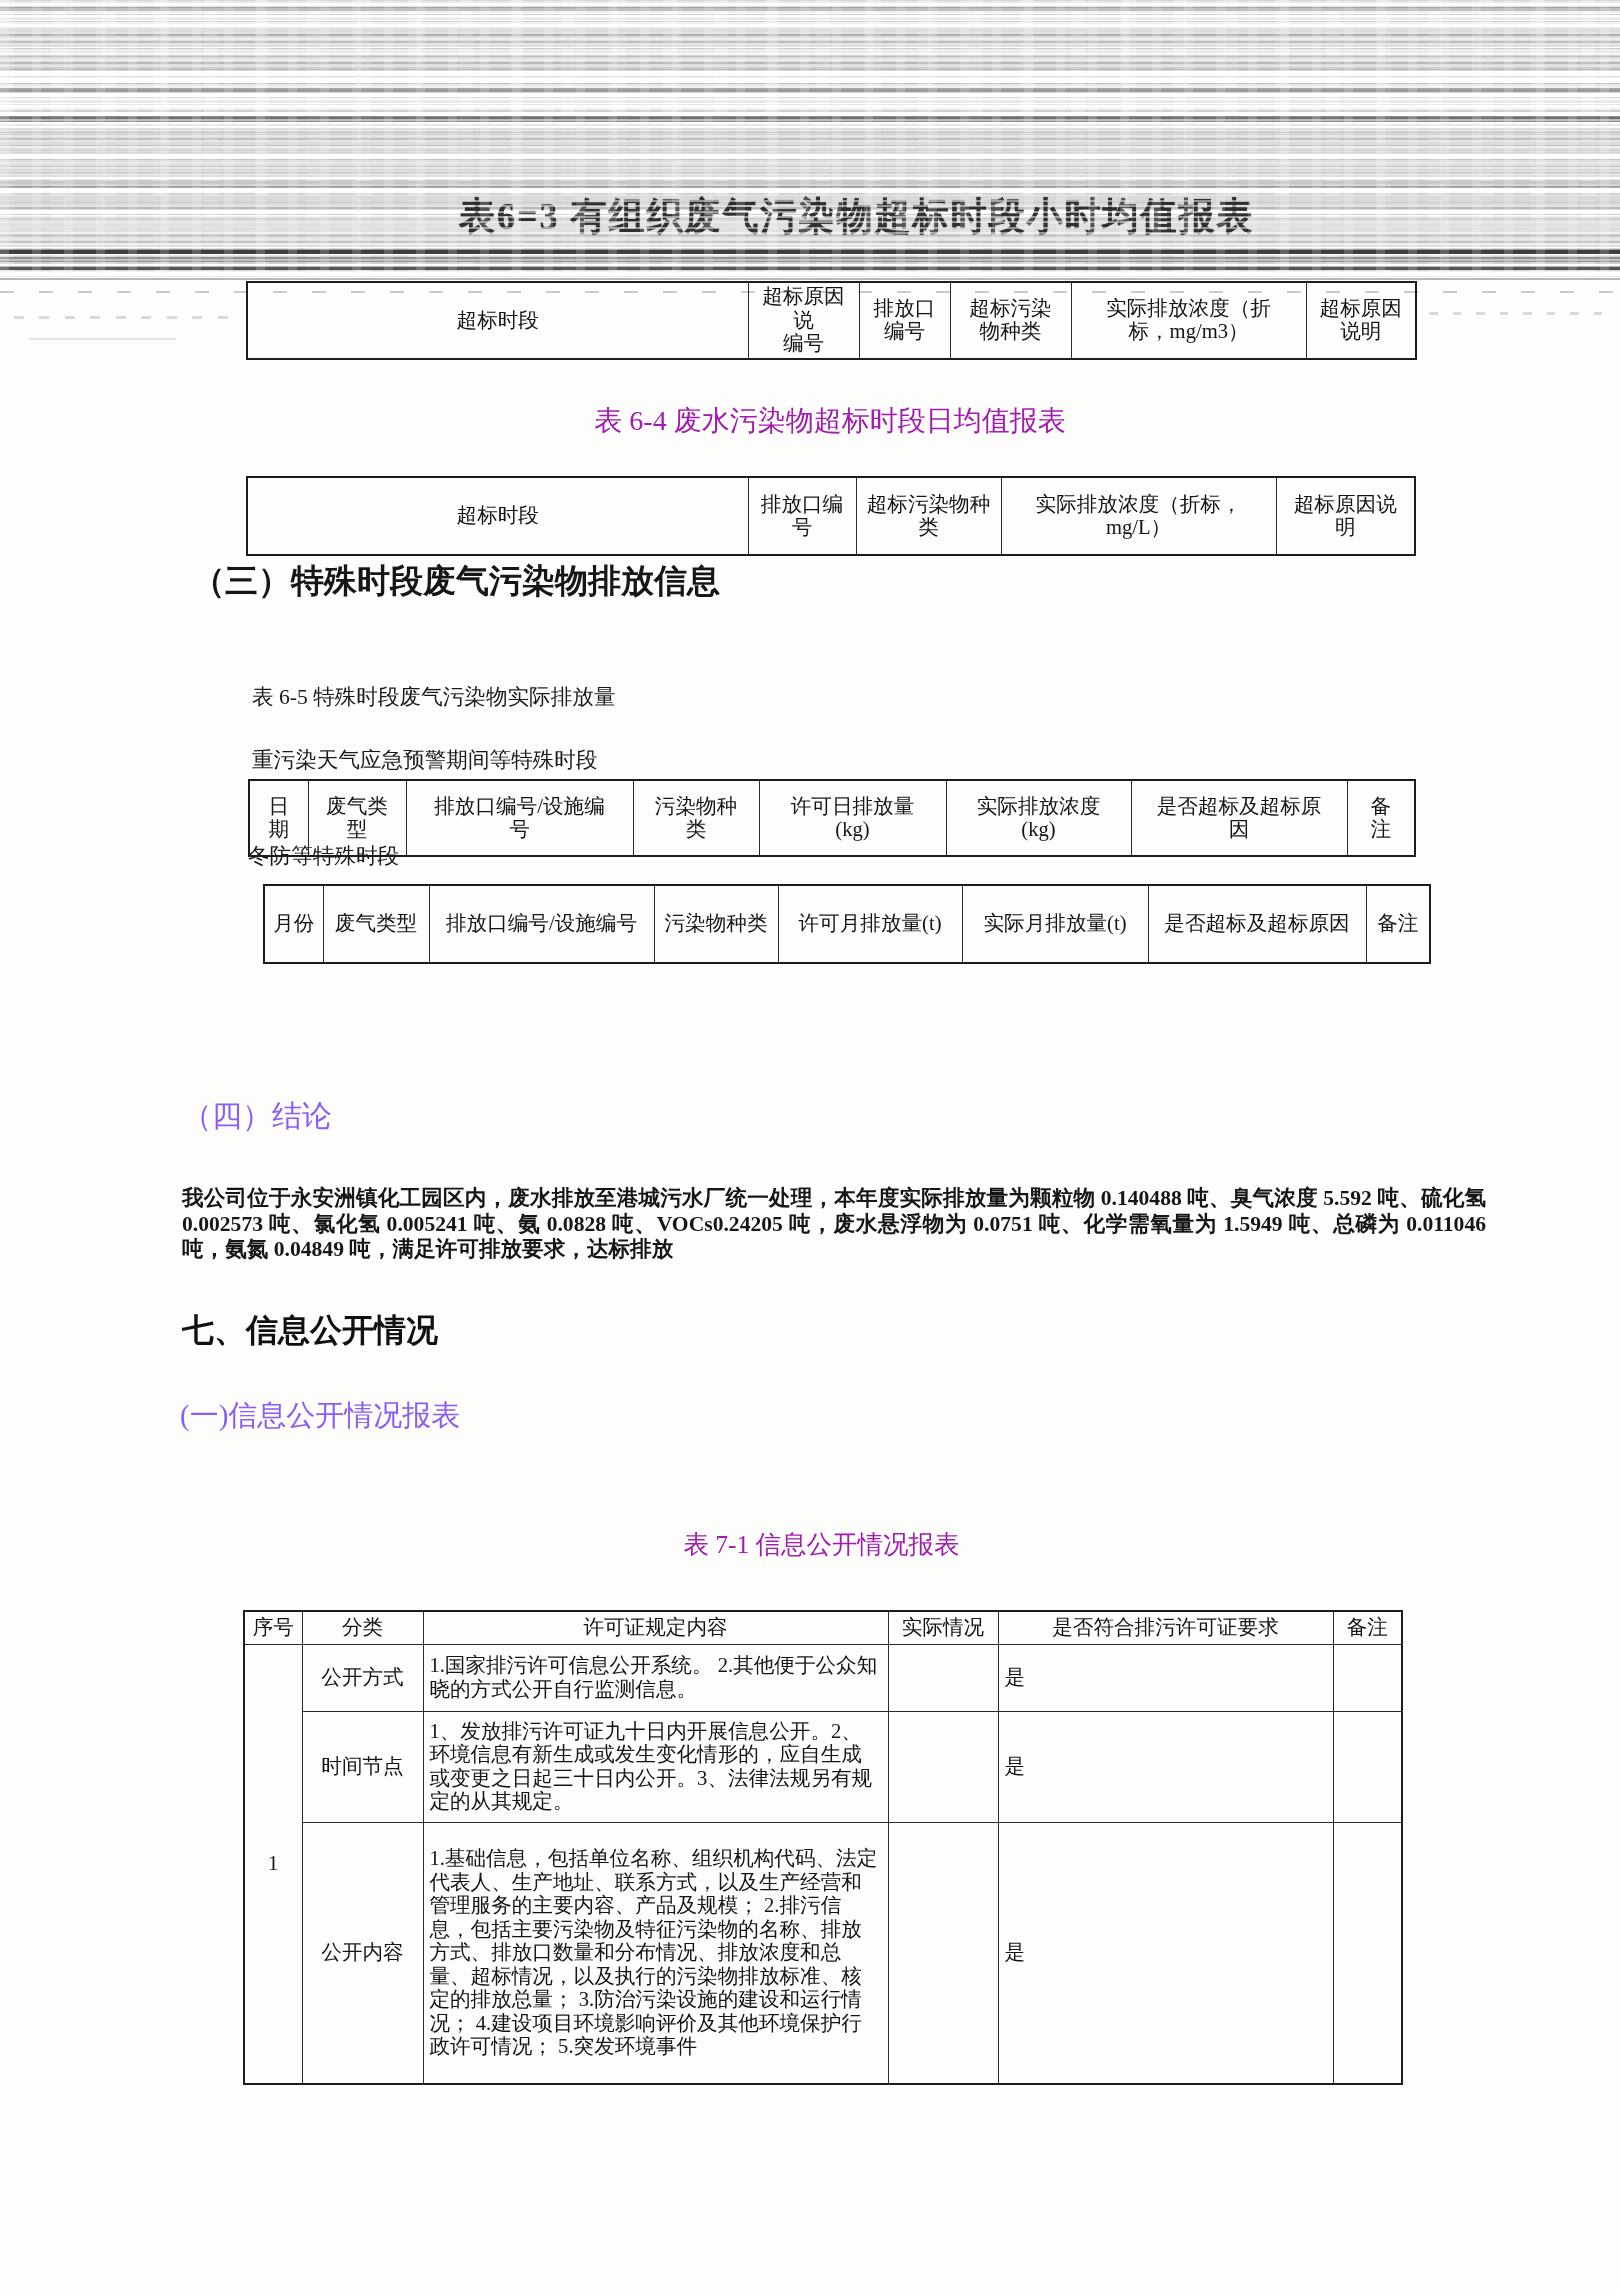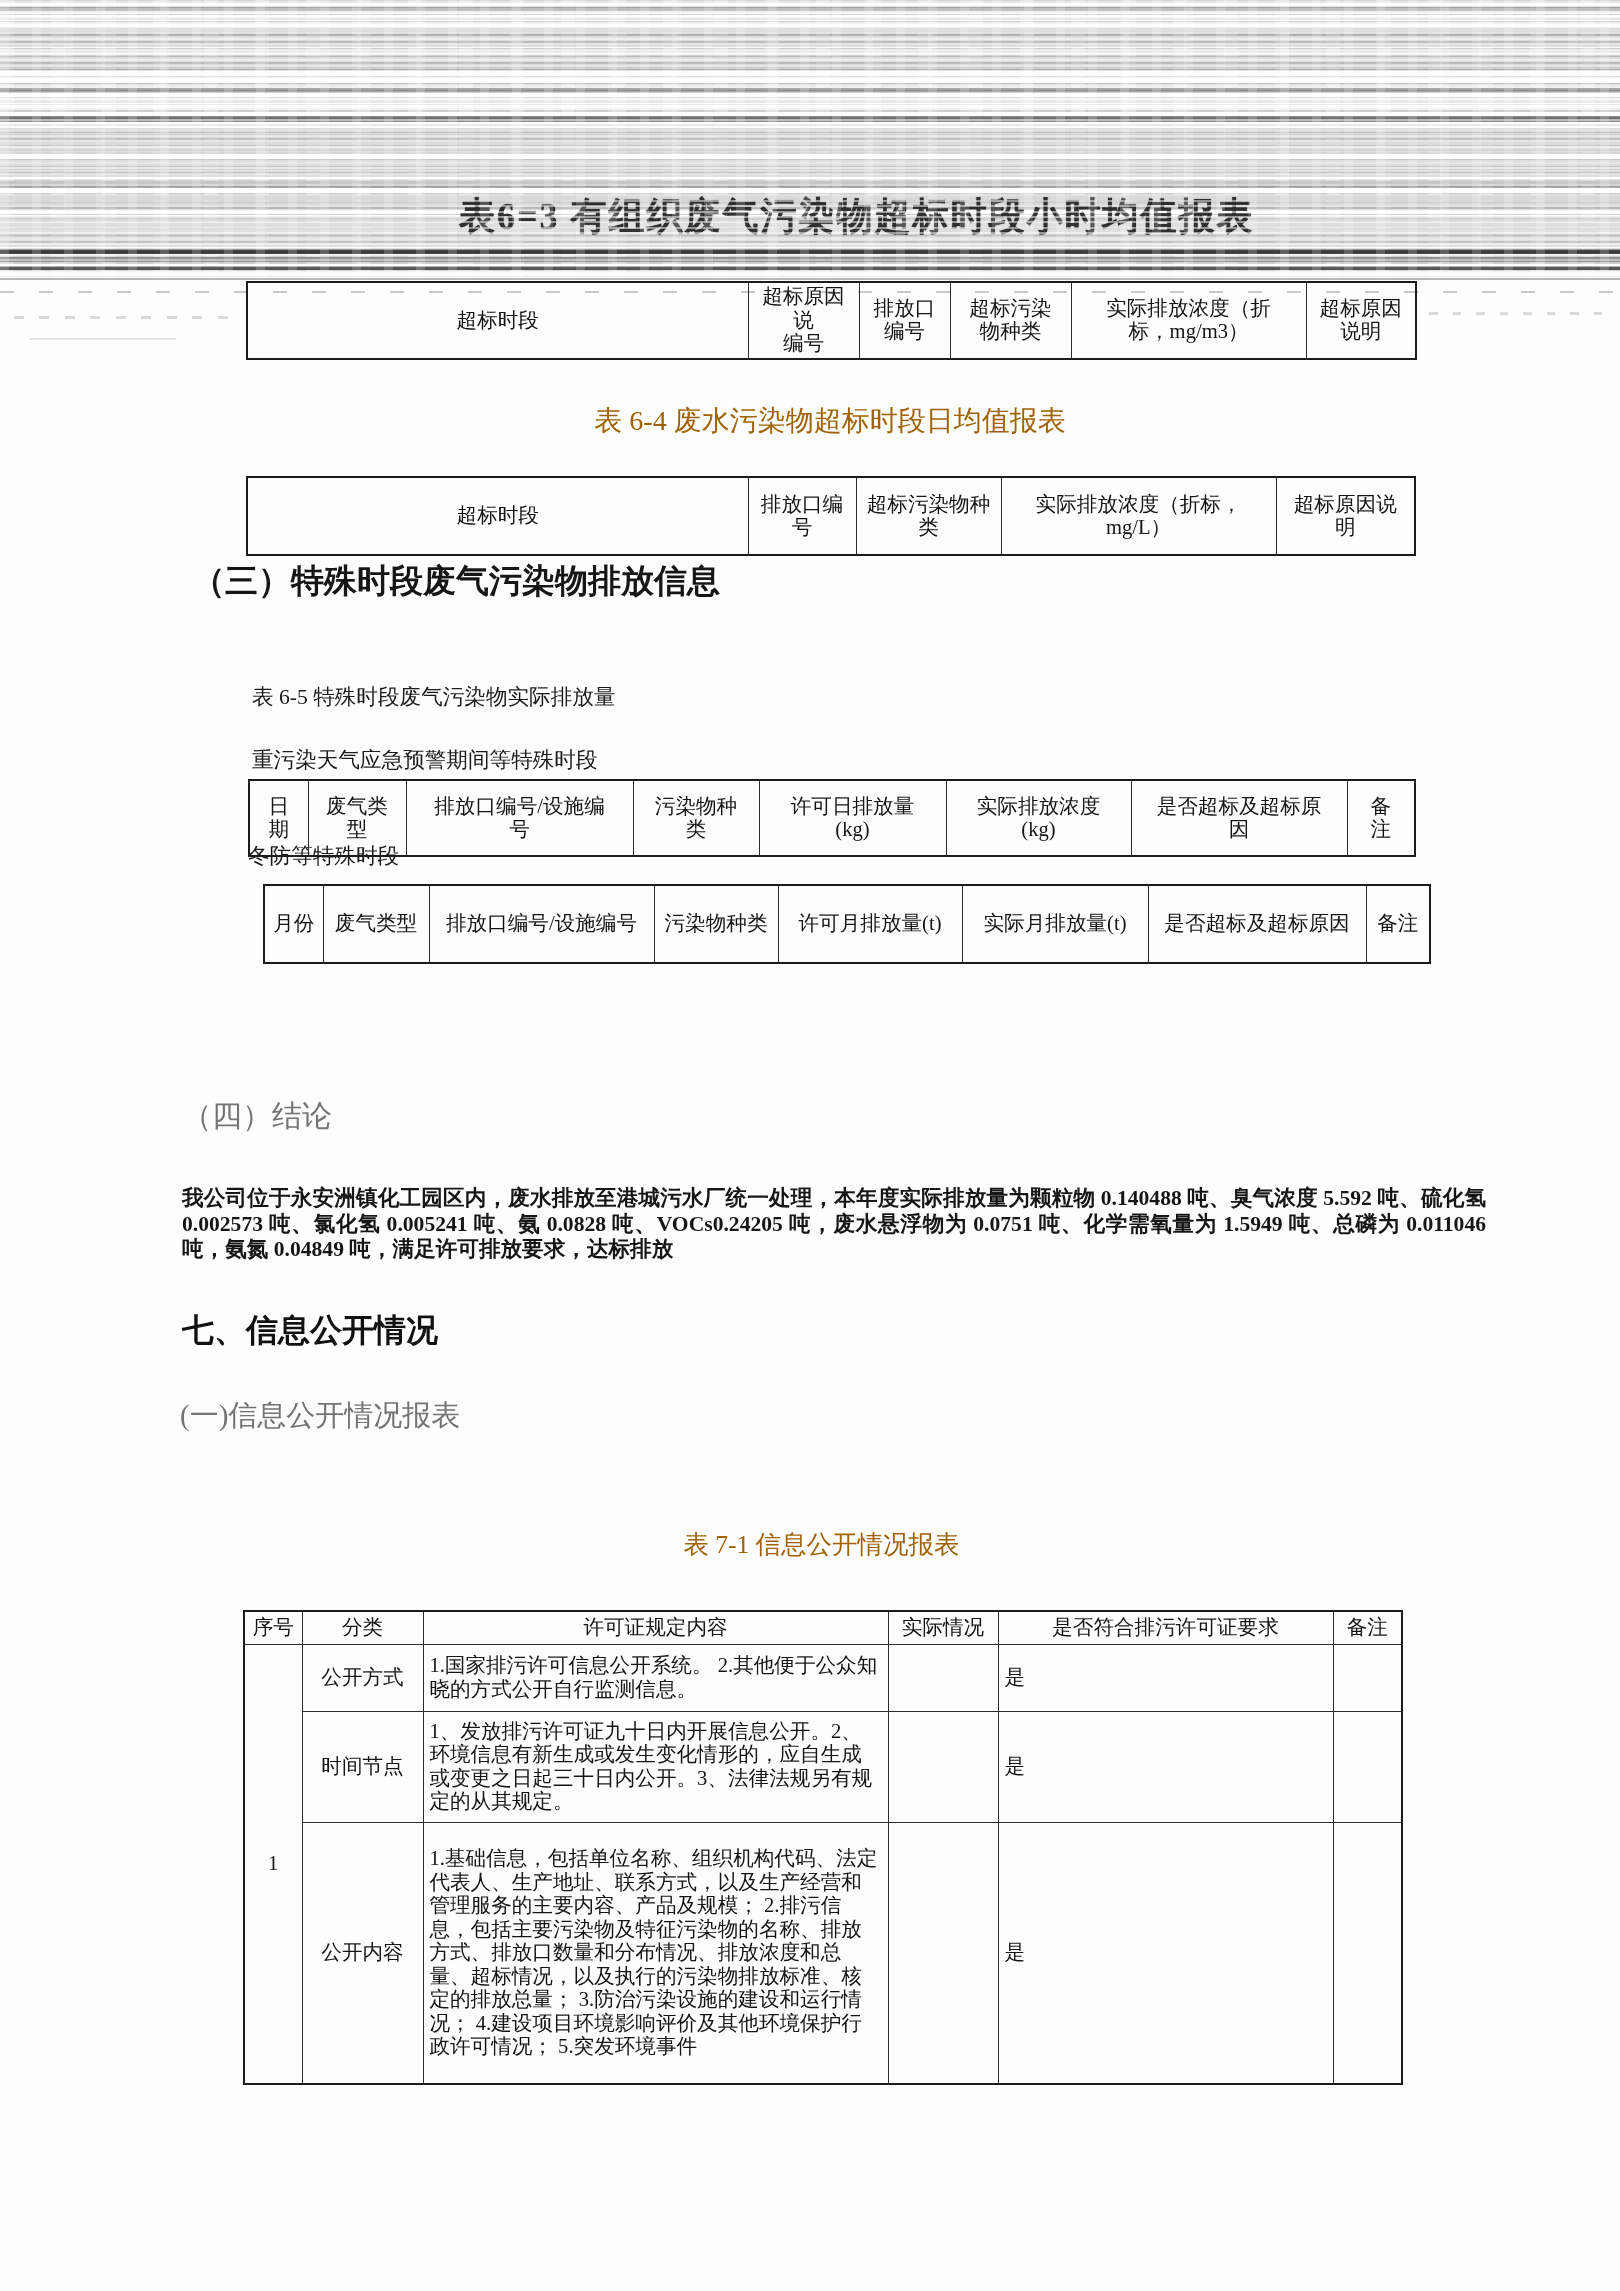--- a/index.html
+++ b/index.html
@@ -34,24 +34,24 @@
   table.tbl th,table.tbl td{
     border:1.6px solid #2b2b2b;font-weight:normal;vertical-align:middle;
     font-size:20.6px;line-height:23.5px;padding:2px 5.9px;overflow:hidden;color:#141414;
   }
   table.tbl{border:2.5px solid #1c1c1c;}
   table.tbl th{text-align:center;white-space:pre-line;}
   .cell-left{text-align:left;}
   .cell-center{text-align:center;}
   
   .h-major{position:absolute;font-size:33px;font-weight:600;color:#161616;white-space:nowrap;}
-  .h-sub{position:absolute;font-size:29px;font-weight:500;color:#737373;white-space:nowrap;}
+  .h-sub{position:absolute;font-size:29px;font-weight:500;color:#8b5cf6;white-space:nowrap;}
   .h-black{position:absolute;font-size:32px;font-weight:bold;color:#111;
            font-family:"Liberation Sans","DejaVu Sans",sans-serif;white-space:nowrap;}
-  .caption-center{position:absolute;text-align:center;font-size:28px;color:#a16207;white-space:nowrap;}
+  .caption-center{position:absolute;text-align:center;font-size:28px;color:#a21caf;white-space:nowrap;}
   .caption-small{position:absolute;font-size:21.6px;color:#1a1a1a;white-space:nowrap;}
   .para{position:absolute;font-size:21.6px;line-height:25.5px;text-align:justify;color:#161616;}
 </style>
 </head>
 <body>
 
 <div id="page">
 
   <div class="noise-band">
     <div class="streak" style="top:5.9px;height:4.9px;background:rgba(90,90,90,.38);"></div>

